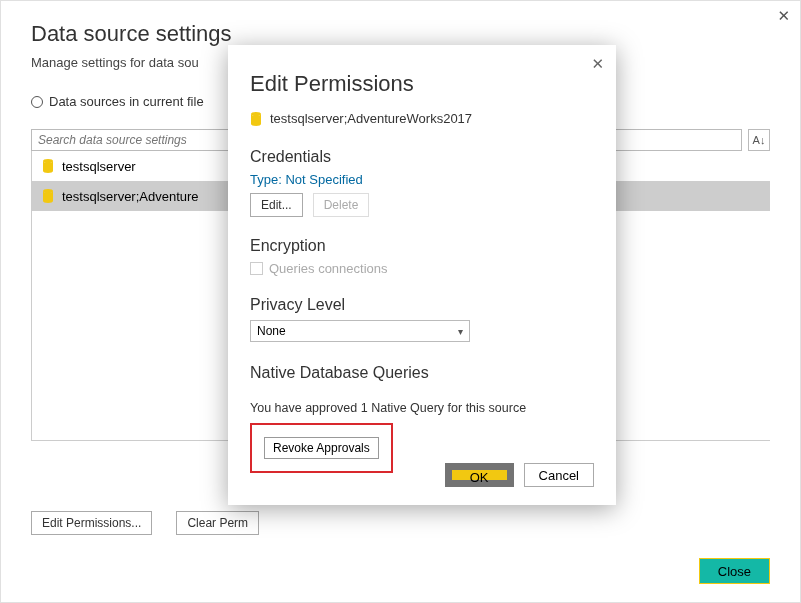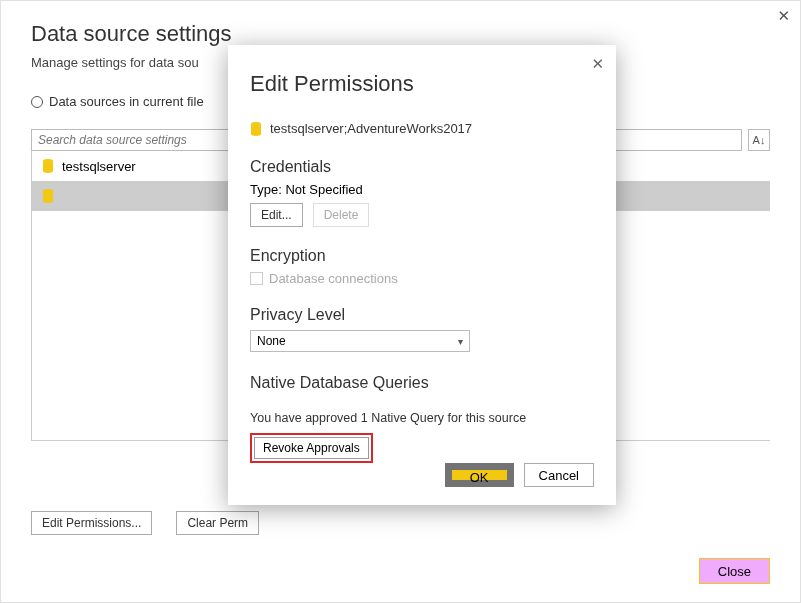--- a/index.html
+++ b/index.html
@@ -20,39 +20,39 @@
   .ds-list { margin: 0 30px 0 30px; border-left: 1px solid #ccc; border-bottom: 1px solid #ccc; height: 290px; background: #fff; overflow: hidden; }
   .ds-item { display: flex; align-items: center; height: 30px; padding: 0 10px; font-size: 13px; gap: 8px; }
   .ds-item .db-icon { width: 12px; height: 14px; }
   .ds-item.selected { background: #cdcdcd; }
 
   .bottom-left { position: absolute; left: 30px; top: 510px; display: flex; gap: 24px; }
   .btn { height: 24px; border: 1px solid #aaa; background: #fff; font-size: 12px; padding: 4px 10px; cursor: pointer; color:#333; }
   .btn:disabled { color: #aaa; border-color: #ddd; cursor: default; }
 
   .bottom-right { position: absolute; right: 30px; bottom: 18px; }
-  .btn-primary { background: #f0abfc; border: 1px solid #f2c811; height: 26px; padding: 0 18px; font-size: 13px; cursor: pointer; }
+  .btn-primary { background: #14b8a6; border: 1px solid #f2c811; height: 26px; padding: 0 18px; font-size: 13px; cursor: pointer; }
 
   
   .modal { position: absolute; left: 227px; top: 44px; width: 388px; height: 460px; background: #fff; box-shadow: 0 4px 24px rgba(0,0,0,0.35); padding: 20px 22px; }
   .modal-close { position: absolute; top: 10px; right: 12px; font-size: 15px; color: #666; cursor: pointer; }
-  .modal-title { font-size: 22px; font-weight: 300; margin: 6px 0 24px 0; color: #333;}
+  .modal-title { font-size: 22px; font-weight: 300; margin: 6px 0 14px 0; color: #333;}
   .modal-source { display: flex; align-items: center; gap: 8px; font-size: 13px; color: #333; margin-bottom: 22px; }
   .section-h { font-size: 16px; font-weight: 400; color: #333; margin: 0 0 6px 0; }
-  .cred-type { font-size: 13px; color: #000000; margin-bottom: 6px; }
+  .cred-type { font-size: 13px; color: #0369a1; margin-bottom: 6px; }
   .cred-btns { display: flex; gap: 10px; margin-bottom: 20px; }
 
   .enc-row { display: flex; align-items: center; gap: 6px; font-size: 13px; color: #aaa; margin: 6px 0 20px 0; }
   .checkbox { width: 13px; height: 13px; border: 1px solid #ccc; background: #fff; display:inline-block;}
 
   .privacy-select { width: 220px; height: 22px; border: 1px solid #bbb; background: #fff; display: flex; align-items: center; justify-content: space-between; padding: 0 6px; font-size: 12px; margin: 6px 0 22px 0; cursor:pointer; }
   .privacy-select .caret { font-size: 10px; color: #555; }
 
   .native-msg { font-size: 12.5px; color: #333; margin: 19px 0 8px 0; }
-  .revoke-box { display: inline-block; border: 2.5px solid #d9282d; padding: 2px; margin-bottom: 14px;}
+  .revoke-box { display: inline-block; border: 2.5px solid #d9282d; padding: 12px; margin-bottom: 14px;}
   .revoke-btn { height: 22px; border: 1px solid #999; background: #fff; font-size: 12px; padding: 0 8px; cursor: pointer; }
 
   .modal-footer { position: absolute; right: 22px; bottom: 18px; display: flex; gap: 10px; }
   .ok-btn { background: #f2c811; border: 7px solid #737373; height: 24px; padding: 0 18px; font-size: 13px; cursor: pointer; }
   .cancel-btn { background: #fff; border: 1px solid #aaa; height: 24px; padding: 0 14px; font-size: 13px; cursor: pointer; }
 
   svg.db { fill: #f2c811; }
 </style>
 </head>
 <body>
@@ -80,20 +80,21 @@
         <ellipse cx="6" cy="2" rx="5" ry="2"></ellipse>
         <path d="M1 2v10c0 1.1 2.2 2 5 2s5-.9 5-2V2c0 1.1-2.2 2-5 2S1 3.1 1 2z"></path>
       </svg>
     <span>testsqlserver</span>
   </div>
   <div class="ds-item selected">
     <svg class="db db-icon" width="12" height="14" viewBox="0 0 12 14">
         <ellipse cx="6" cy="2" rx="5" ry="2"></ellipse>
         <path d="M1 2v10c0 1.1 2.2 2 5 2s5-.9 5-2V2c0 1.1-2.2 2-5 2S1 3.1 1 2z"></path>
       </svg>
+    <span>testsqlserver;Adventure</span>
   </div>
 </div>
 
 <div class="bottom-left">
   <button class="btn">Edit Permissions...</button>
   <button class="btn">Clear Perm</button>
 </div>
 
 <div class="bottom-right">
   <button class="btn-primary">Close</button>
@@ -114,21 +115,21 @@
   <div class="section-h">Credentials</div>
   <div class="cred-type">Type: Not Specified</div>
   <div class="cred-btns">
     <button class="btn">Edit...</button>
     <button class="btn" disabled="">Delete</button>
   </div>
 
   <div class="section-h">Encryption</div>
   <div class="enc-row">
     <span class="checkbox"></span>
-    <span>Database connections</span>
+    <span>Queries connections</span>
   </div>
 
   <div class="section-h">Privacy Level</div>
   <div class="privacy-select">
     <span>None</span>
     <span class="caret">▾</span>
   </div>
 
   <div class="section-h">Native Database Queries</div>
   <div class="native-msg">You have approved 1 Native Query for this source</div>

